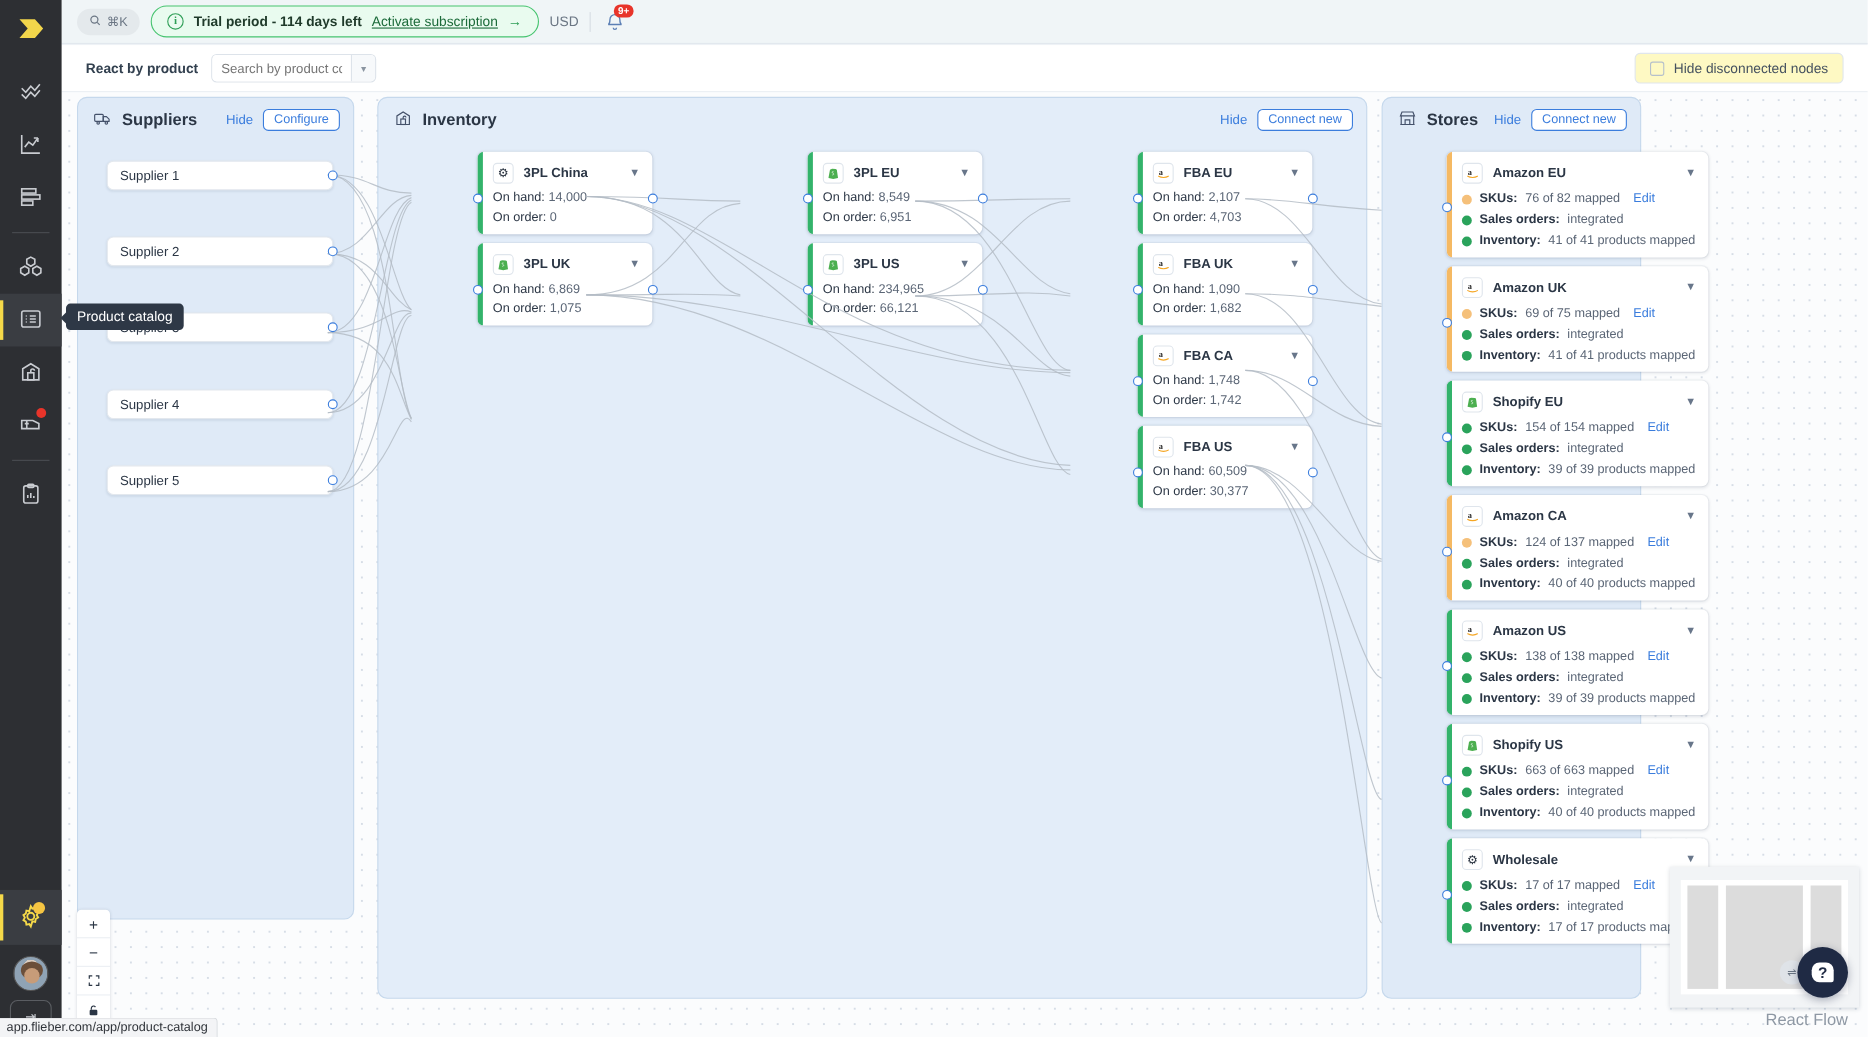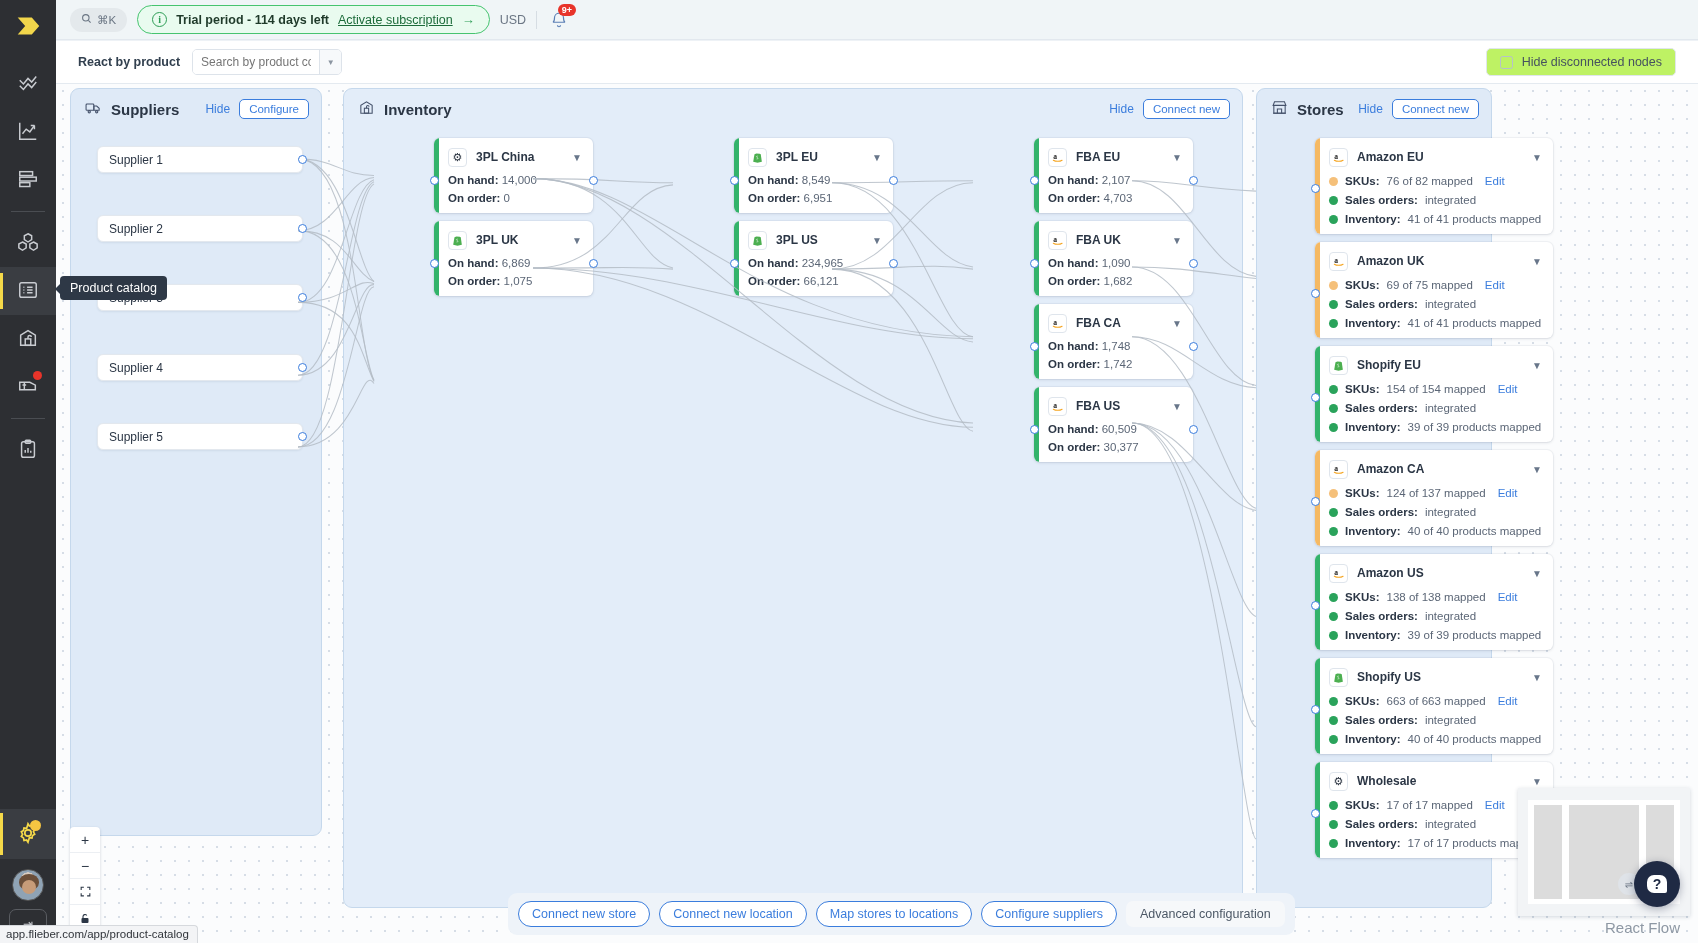--- a/index.html
+++ b/index.html
@@ -96,21 +96,21 @@
   .searchwrap input{
     border:none;outline:none;width:126px;padding:0 8px;font-size:12px;color:#9aa5b1;
     font-family:"Liberation Sans",sans-serif; background:#fff;
   }
   .searchwrap .caret{
     width:22px;border-left:1px solid #dde3ea;background:#f7f9fb;display:flex;align-items:center;justify-content:center;
     font-size:8px;color:#8b95a1;
   }
   .spacerflex{flex:1;}
   .hidebox{
-    display:flex;align-items:center;gap:9px;height:28px;padding:0 13px;border:1px solid #e0e6ec;border-radius:5px;background:#bef264;
+    display:flex;align-items:center;gap:9px;height:28px;padding:0 13px;border:1px solid #e0e6ec;border-radius:5px;background:#fef9c3;
   }
   .hidebox .cb{width:13px;height:13px;border:1.4px solid #b6c0cb;border-radius:2.5px;}
   .hidebox span{font-size:12.5px;color:#46525f;}
 
   
   .canvas{
     flex:1; position:relative; overflow:hidden;
     background:#fbfcfd;
     background-image: radial-gradient(#d6dde6 .9px, transparent .9px);
     background-size:14px 14px;
@@ -142,21 +142,21 @@
   .card .stripe{position:absolute;left:0;top:0;bottom:0;width:5px;}
   .card .inner{padding:8px 11px 9px 14px;}
   .card-title{display:flex;align-items:center;gap:9px;height:22px;}
   .card-title .nm{font-size:12px;font-weight:bold;color:#2b3645;}
   .chev{margin-left:auto;color:#68768a;font-size:10px;}
   .sq-ico{
     width:19px;height:19px;border:1px solid #dfe5ec;border-radius:4px;background:#fff;
     display:flex;align-items:center;justify-content:center;font-size:11px;overflow:hidden;
   }
   .kv{font-size:11.5px;color:#5b6676;margin-top:6px;}
-  .kv b{color:#2b3645;font-weight:bold;}
+  .kv b{color:#2b3645;font-weight:normal;}
   .srow{display:flex;align-items:center;gap:7px;margin-top:7px;font-size:11.5px;color:#5b6676;white-space:nowrap;}
   .srow b{color:#2b3645;}
   .dot{width:9px;height:9px;border-radius:50%;flex:0 0 9px;}
   .edit{color:#3b7ddd;font-size:11.5px;margin-left:5px;cursor:pointer;}
 
   
   .supplier{
     position:absolute;background:#fff;border:1px solid #e3e8ee;border-radius:6px;
     height:27px;display:flex;align-items:center;padding:0 11px;font-size:12px;color:#2b3645;
     box-shadow:0 1px 2px rgba(30,50,80,.08);
@@ -873,27 +873,20 @@
             <div class="srow">
                 <span class="dot" style="background:#2aa35b"></span>
                 <b>Inventory:</b>
                 <span>17 of 17 products mapped</span>
               </div>
           </div>
         </div>
         <div class="handle" style="left:54px; top:720px;"></div>
       </div>
 
-      <div class="actionbar">
-        <span class="pill">Connect new store</span>
-        <span class="pill">Connect new location</span>
-        <span class="pill">Map stores to locations</span>
-        <span class="pill">Configure suppliers</span>
-        <span class="pill plain">Advanced configuration</span>
-      </div>
 
       <div class="zoomctl">
         <div>+</div>
         <div>−</div>
         <div>
           <svg width="13" height="13" viewBox="0 0 24 24" fill="none" stroke="#2b3645" stroke-width="2">
               <path d="M4 9V4h5M20 9V4h-5M4 15v5h5M20 15v5h-5"></path>
             </svg>
         </div>
         <div>

